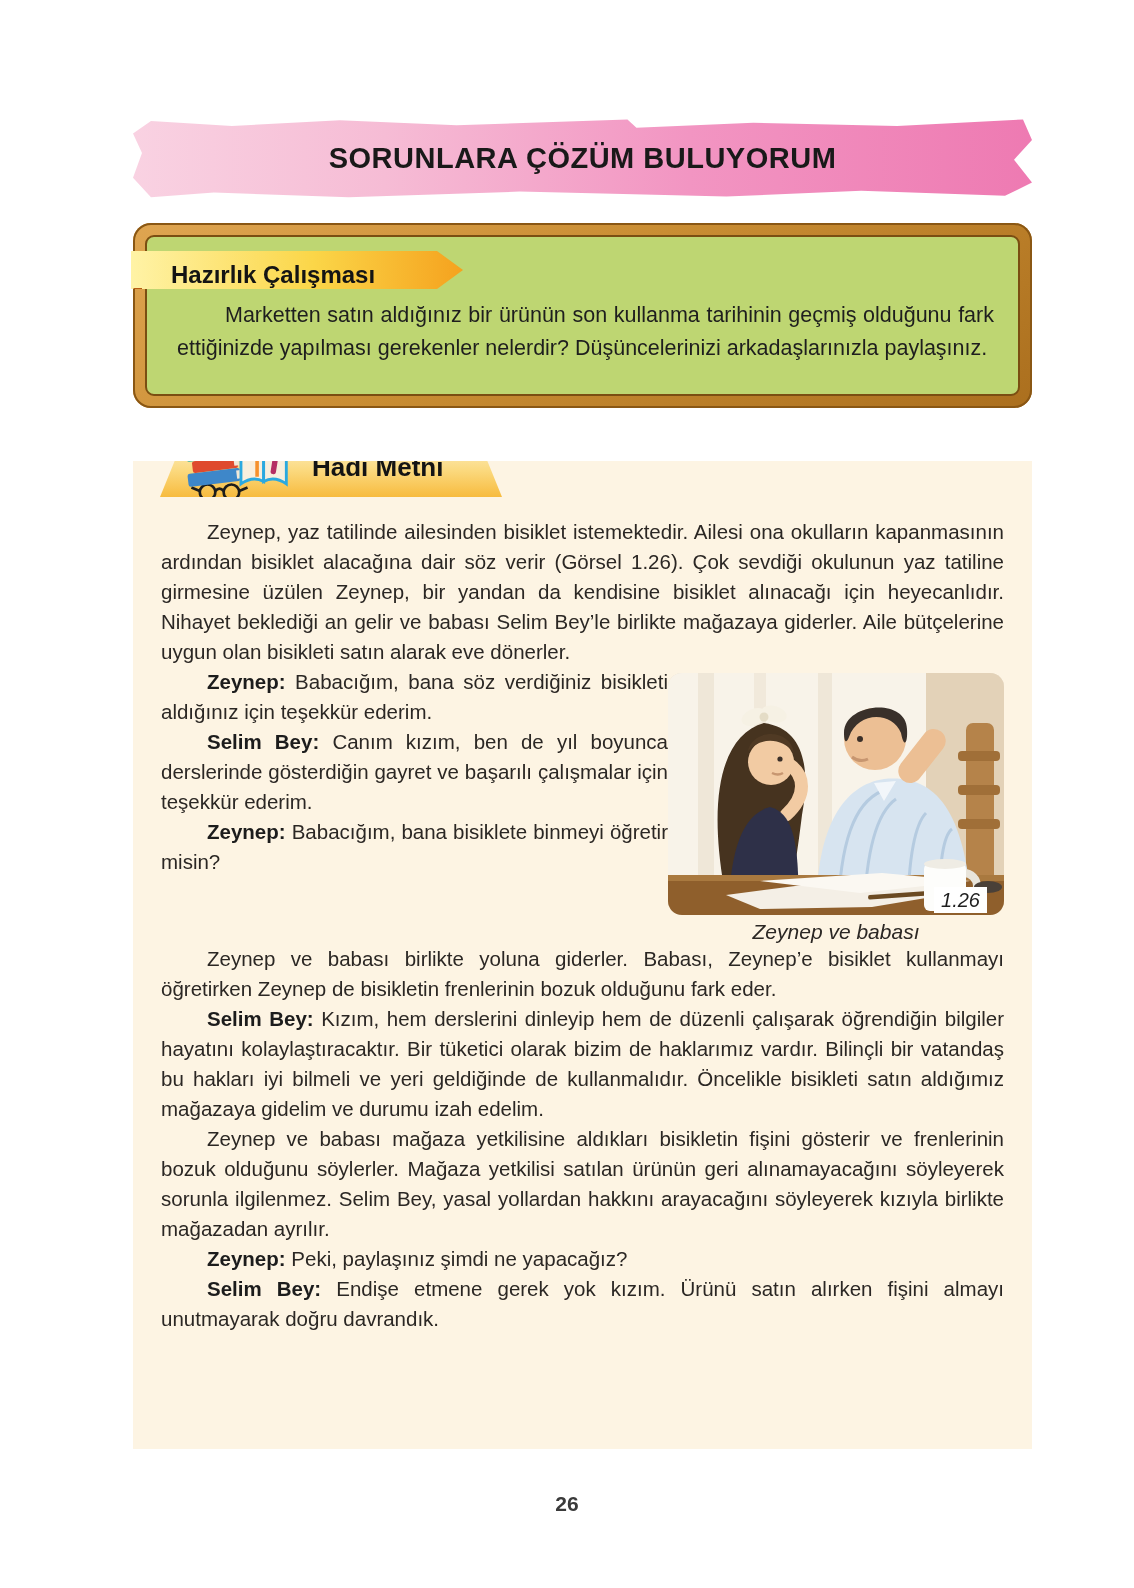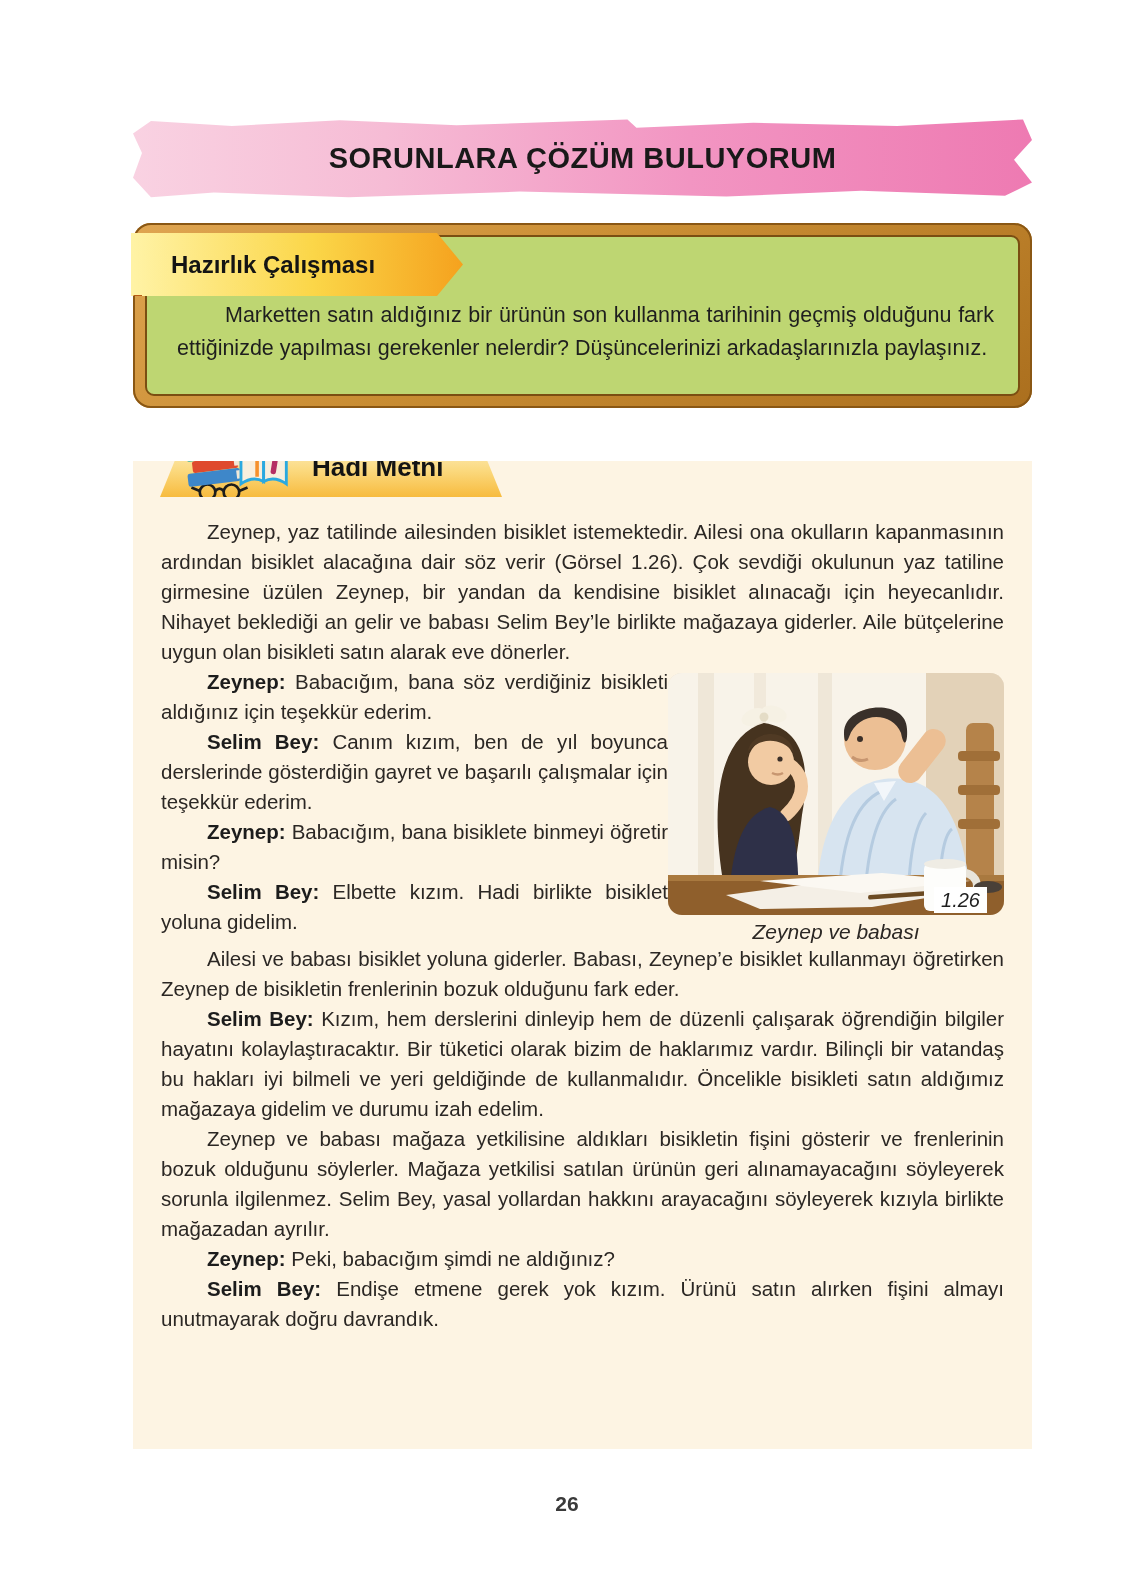--- a/index.html
+++ b/index.html
@@ -29,25 +29,25 @@
     background:linear-gradient(150deg,#dfa551 0%,#c98d33 45%,#ab6f1e 100%);
     box-shadow:inset 0 0 0 2px #8a5714;
   }
   .prep-inner{
     height:100%;box-sizing:border-box;border-radius:9px;
     border:2px solid #7a4e12;background:#bed672;
     padding:62px 24px 0 30px;
   }
   .prep-text{margin:0;font-size:21.5px;line-height:33px;text-align:justify;text-indent:48px;color:#1e1e1e;}
   .prep-ribbon{
-    position:absolute;left:-2px;top:10px;width:332px;height:63px;
+    position:absolute;left:-2px;top:28px;width:332px;height:38px;
     background:linear-gradient(90deg,#fff3a6 0%,#fbd648 55%,#f5a21e 100%);
     clip-path:polygon(0 0,calc(100% - 26px) 0,100% 50%,calc(100% - 26px) 100%,0 100%);
     filter:drop-shadow(3px 3px 0 rgba(148,77,14,.5));
-    display:flex;align-items:center;
+    display:flex;align-items:flex-end;
   }
   .prep-ribbon .rib-label{font-size:24px;font-weight:bold;color:#141414;padding-left:40px;}
   .prep-ribbon::after{
     content:"";position:absolute;left:2px;bottom:-8px;
     border-left:9px solid transparent;border-right:0 solid transparent;
     border-top:9px solid #b85c15;
   }
 
   
   .reading{
@@ -189,24 +189,23 @@
           <ellipse cx="320" cy="214" rx="14" ry="6" fill="#4a4038"></ellipse>
         </svg>
         <span class="fig-num">1.26</span>
       </div>
       <figcaption class="fig-caption">Zeynep ve babası</figcaption>
     </figure>
 
     <p class="dlg"><b>Zeynep:</b> <span>Babacığım, bana söz verdiğiniz bisikleti aldığınız için teşekkür ederim.</span></p>
     <p class="dlg"><b>Selim Bey:</b> <span>Canım kızım, ben de yıl boyunca derslerinde gösterdiğin gayret ve başarılı çalışmalar için teşekkür ederim.</span></p>
     <p class="dlg"><b>Zeynep:</b> <span>Babacığım, bana bisiklete binmeyi öğretir misin?</span></p>
-    <p class="dlg"><b>Selim Bey:</b> <span>Elbette kızım. Hadi birlikte bisiklet yoluna gidelim.</span></p>
-
-    <p class="para clear">Ailesi ve babası bisiklet yoluna giderler. Babası, Zeynep’e bisiklet kullanmayı öğretirken Zeynep de bisikletin frenlerinin bozuk olduğunu fark eder.</p>
+
+    <p class="para clear">Zeynep ve babası birlikte yoluna giderler. Babası, Zeynep’e bisiklet kullanmayı öğretirken Zeynep de bisikletin frenlerinin bozuk olduğunu fark eder.</p>
     <p class="dlg"><b>Selim Bey:</b> <span>Kızım, hem derslerini dinleyip hem de düzenli çalışarak öğrendiğin bilgiler hayatını kolaylaştıracaktır. Bir tüketici olarak bizim de haklarımız vardır. Bilinçli bir vatandaş bu hakları iyi bilmeli ve yeri geldiğinde de kullanmalıdır. Öncelikle bisikleti satın aldığımız mağazaya gidelim ve durumu izah edelim.</span></p>
     <p class="para">Zeynep ve babası mağaza yetkilisine aldıkları bisikletin fişini gösterir ve frenlerinin bozuk olduğunu söylerler. Mağaza yetkilisi satılan ürünün geri alınamayacağını söyleyerek sorunla ilgilenmez. Selim Bey, yasal yollardan hakkını arayacağını söyleyerek kızıyla birlikte mağazadan ayrılır.</p>
-    <p class="dlg"><b>Zeynep:</b> <span>Peki, babacığım şimdi ne aldığınız?</span></p>
+    <p class="dlg"><b>Zeynep:</b> <span>Peki, paylaşınız şimdi ne yapacağız?</span></p>
     <p class="dlg"><b>Selim Bey:</b> <span>Endişe etmene gerek yok kızım. Ürünü satın alırken fişini almayı unutmayarak doğru davrandık.</span></p>
 
   </div>
 </div>
 
 <div class="page-num">26</div>
 
 </body></html>

